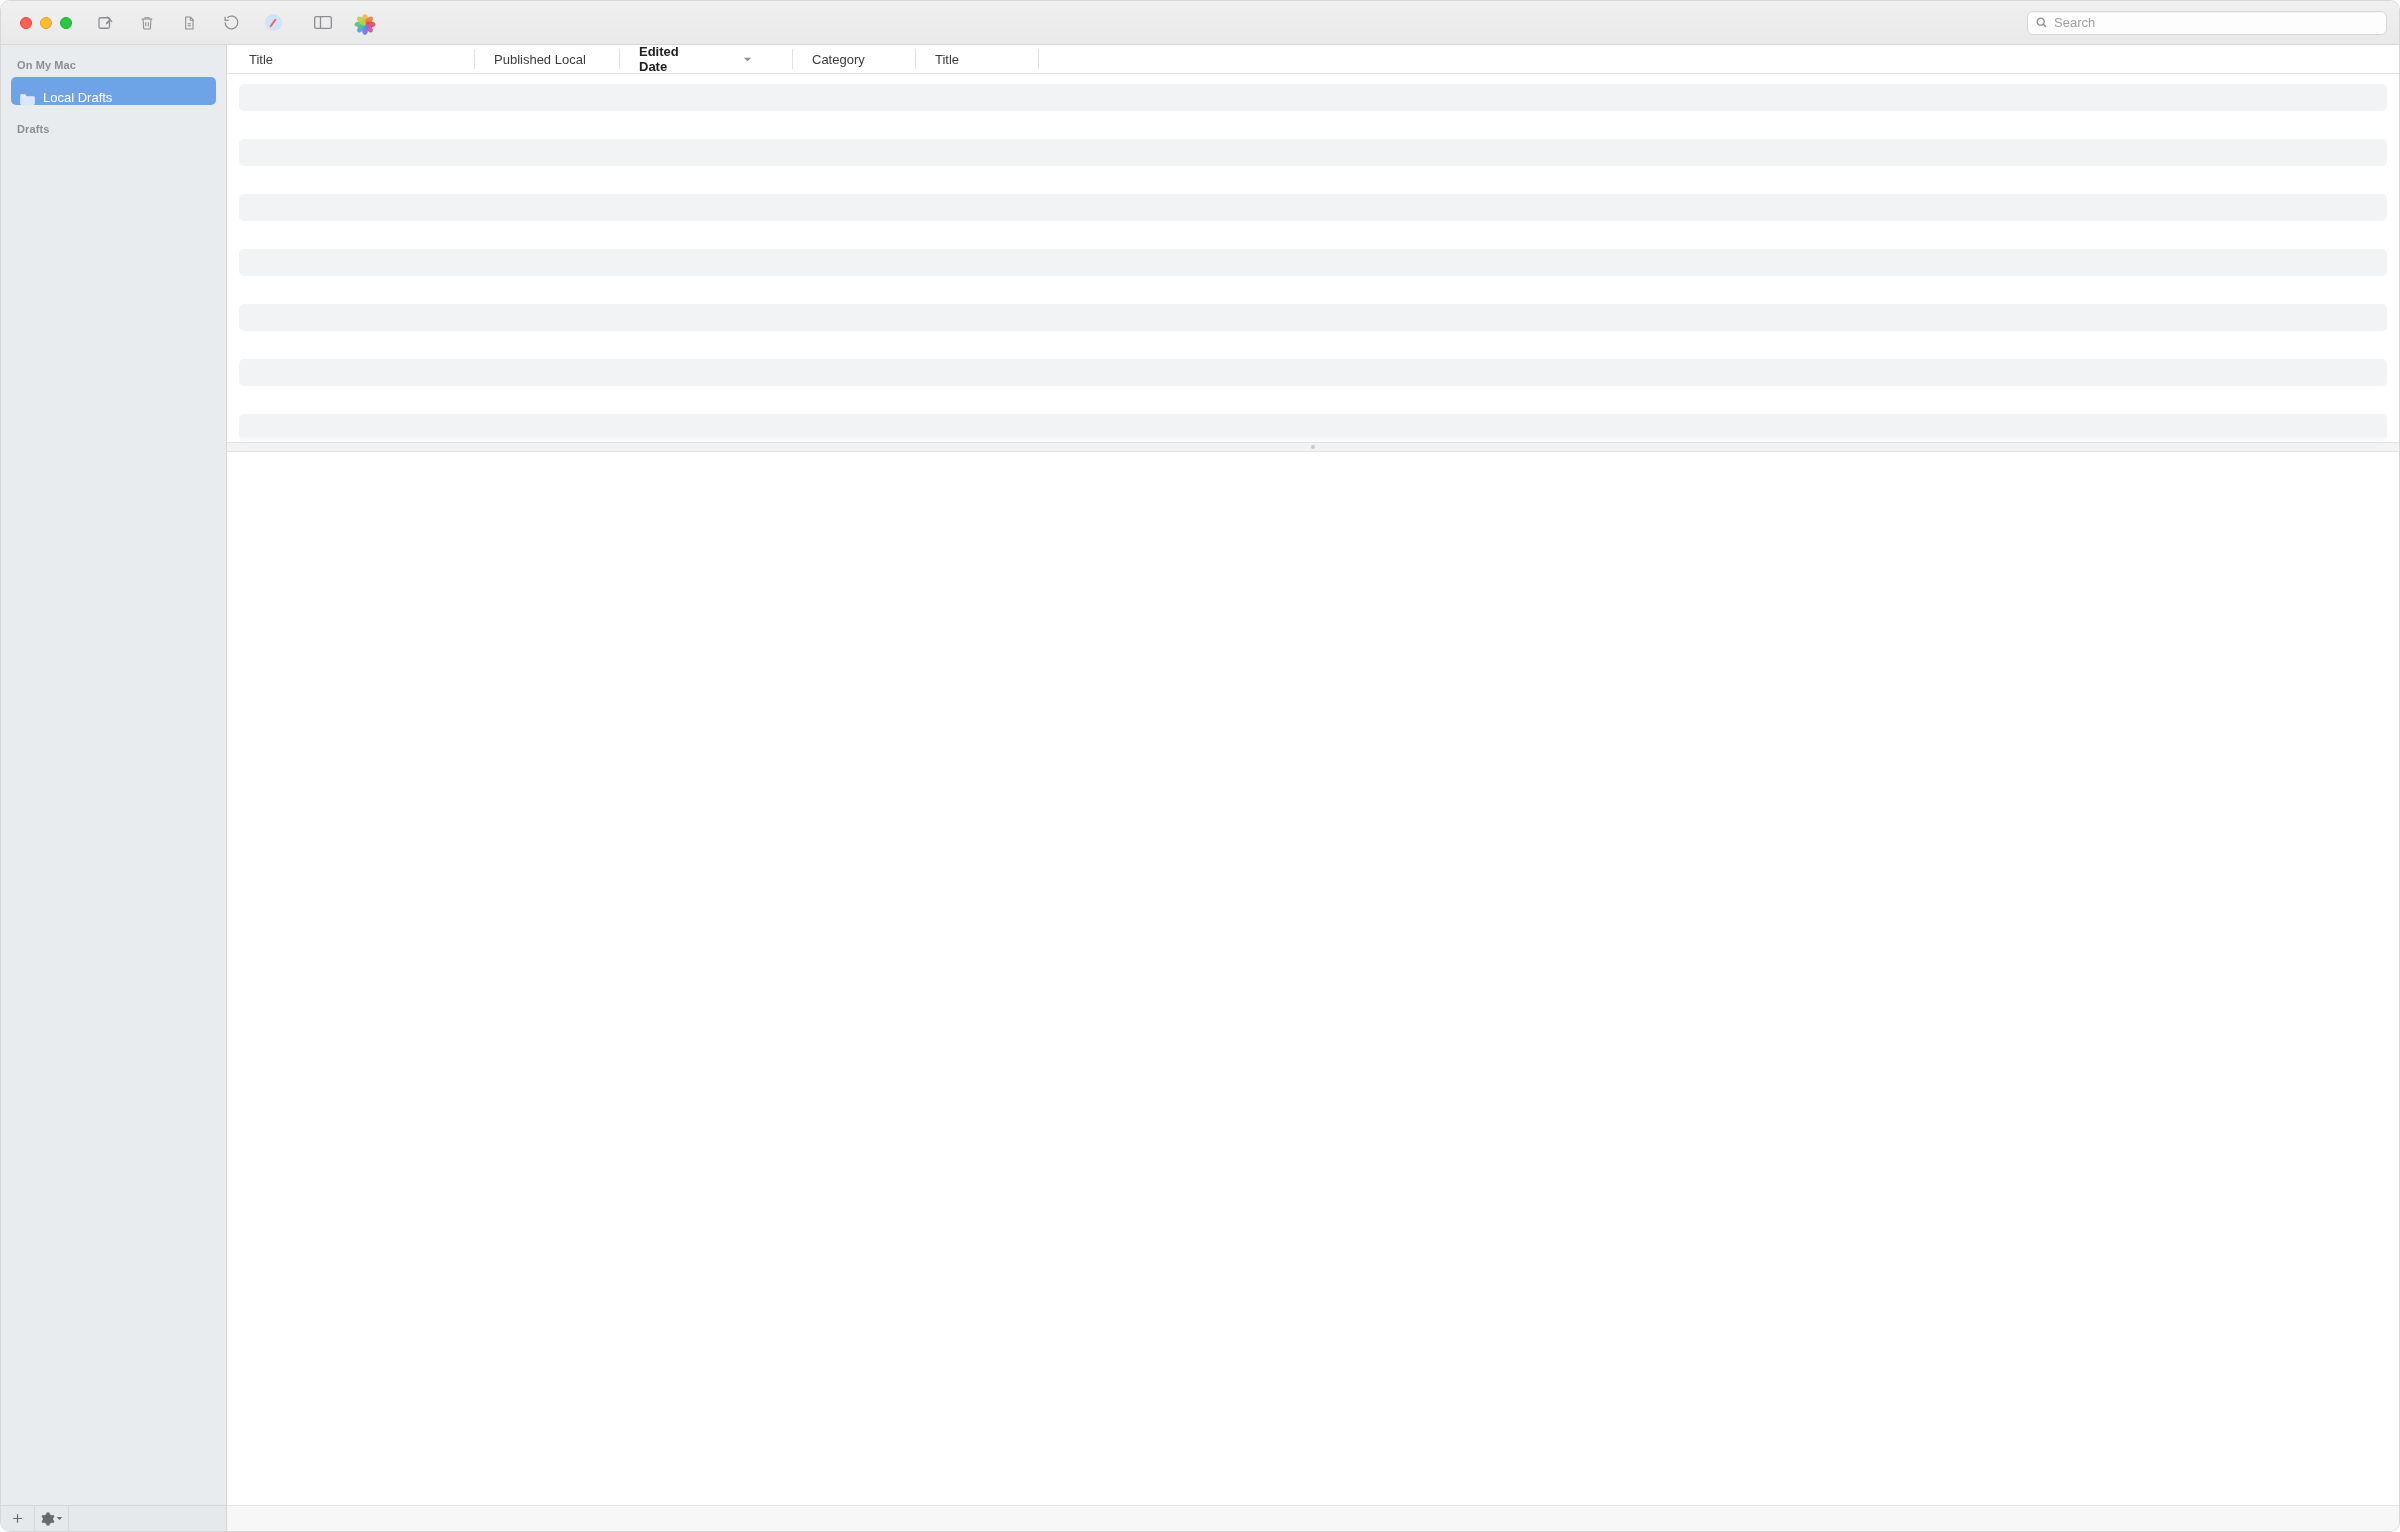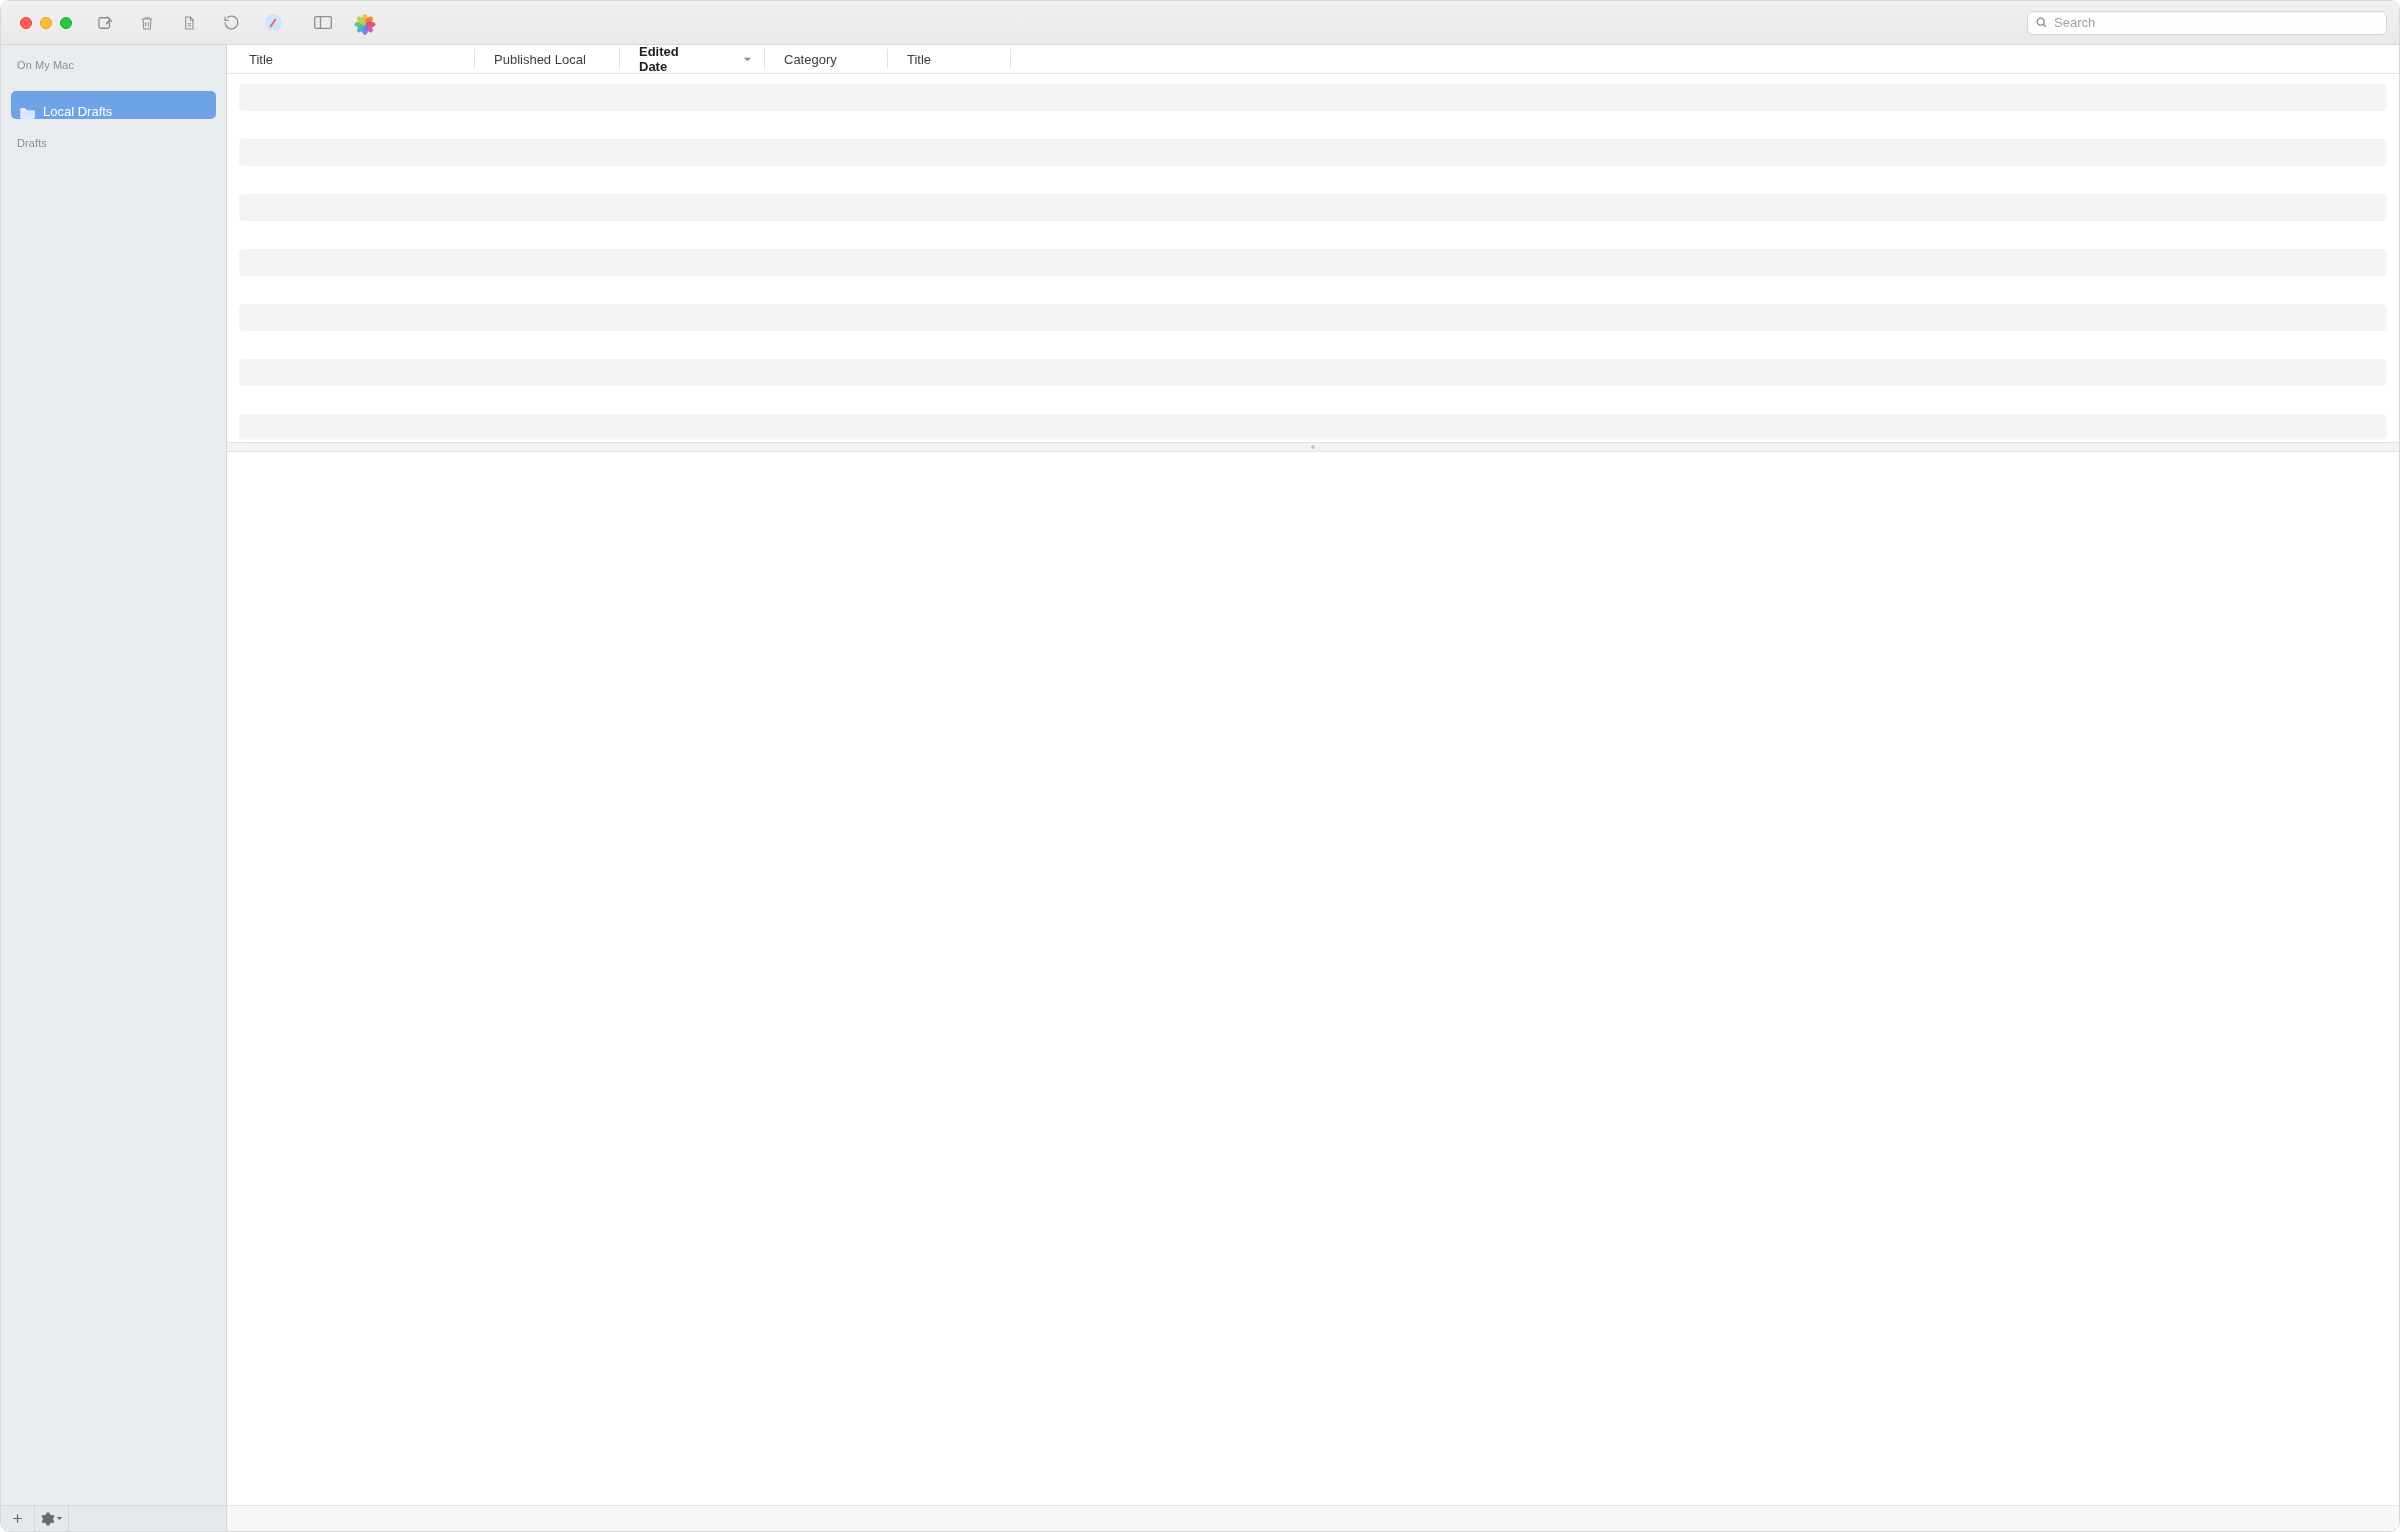--- a/index.html
+++ b/index.html
@@ -93,23 +93,23 @@
     display: flex;
     flex-direction: column;
   }
   .sb-content {
     flex: 1 1 auto;
     padding: 10px 10px;
     overflow-y: auto;
   }
   .sb-section-header {
     font-size: 11px;
-    font-weight: 400;
+    font-weight: 700;
     color: #8d8e90;
-    padding: 4px 6px 20px;
+    padding: 4px 6px 6px;
     letter-spacing: 0.1px;
   }
   .sb-item {
     height: 28px;
     display: flex;
     align-items: flex-end;
     border-radius: 5px;
     padding: 0 8px;
     gap: 7px;
     font-size: 13px;
@@ -162,21 +162,21 @@
   .col + .col::before {
     content: "";
     position: absolute; left: 0; top: 4px; bottom: 4px;
     width: 1px; background: #e1e1e3;
   }
   .col.sorted { font-weight: 600; color: #202022; }
   .col.sorted .sort-ind { margin-left: auto; padding-left: 8px; color: #8e8e92; }
   .col-title    { width: 247px; padding-left: 22px;}
   .col-pub      { width: 145px; }
   .col-edited   { width: 145px; display:flex;gap:32px; }
-  .col-category { width: 123px; }
+  .col-category { width: 123px; margin-left: 28px; }
   .col-tags     { width: 123px; }
   .col-spacer   { flex: 1; }
 
   .list-area {
     flex: 0 0 auto;
     height: 368px;
     overflow: hidden;
     background: #fff;
     position: relative;
   }

